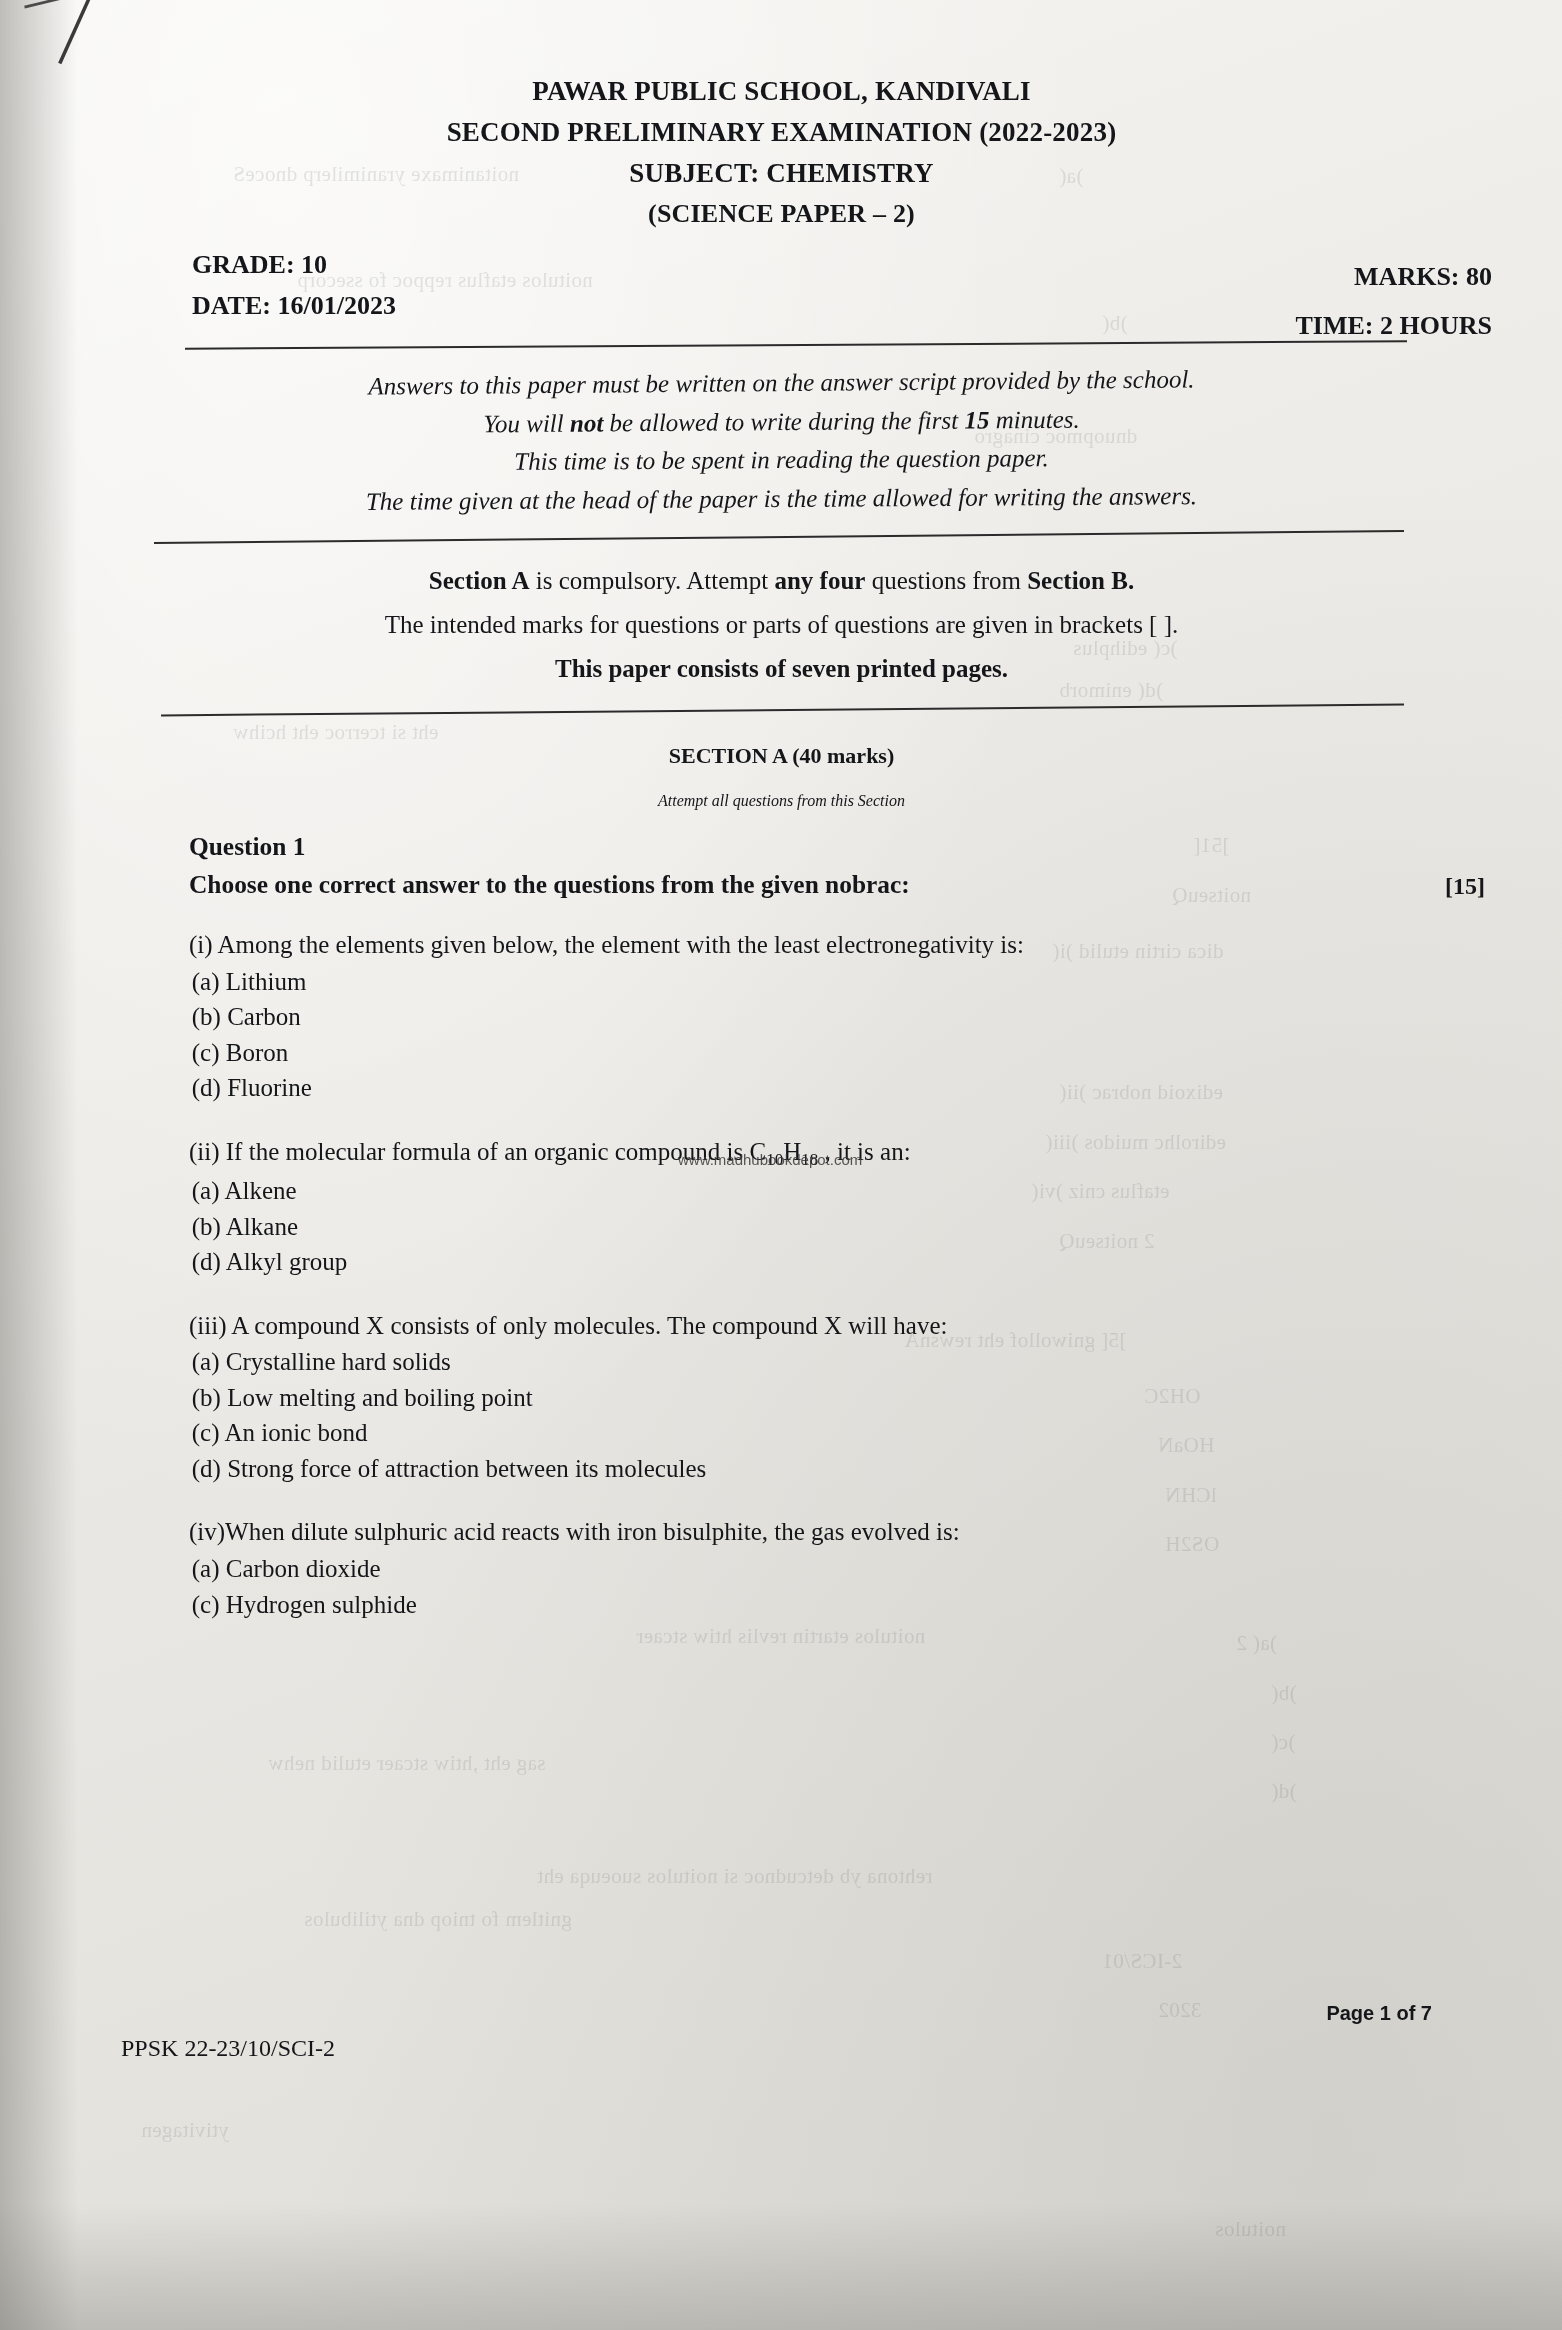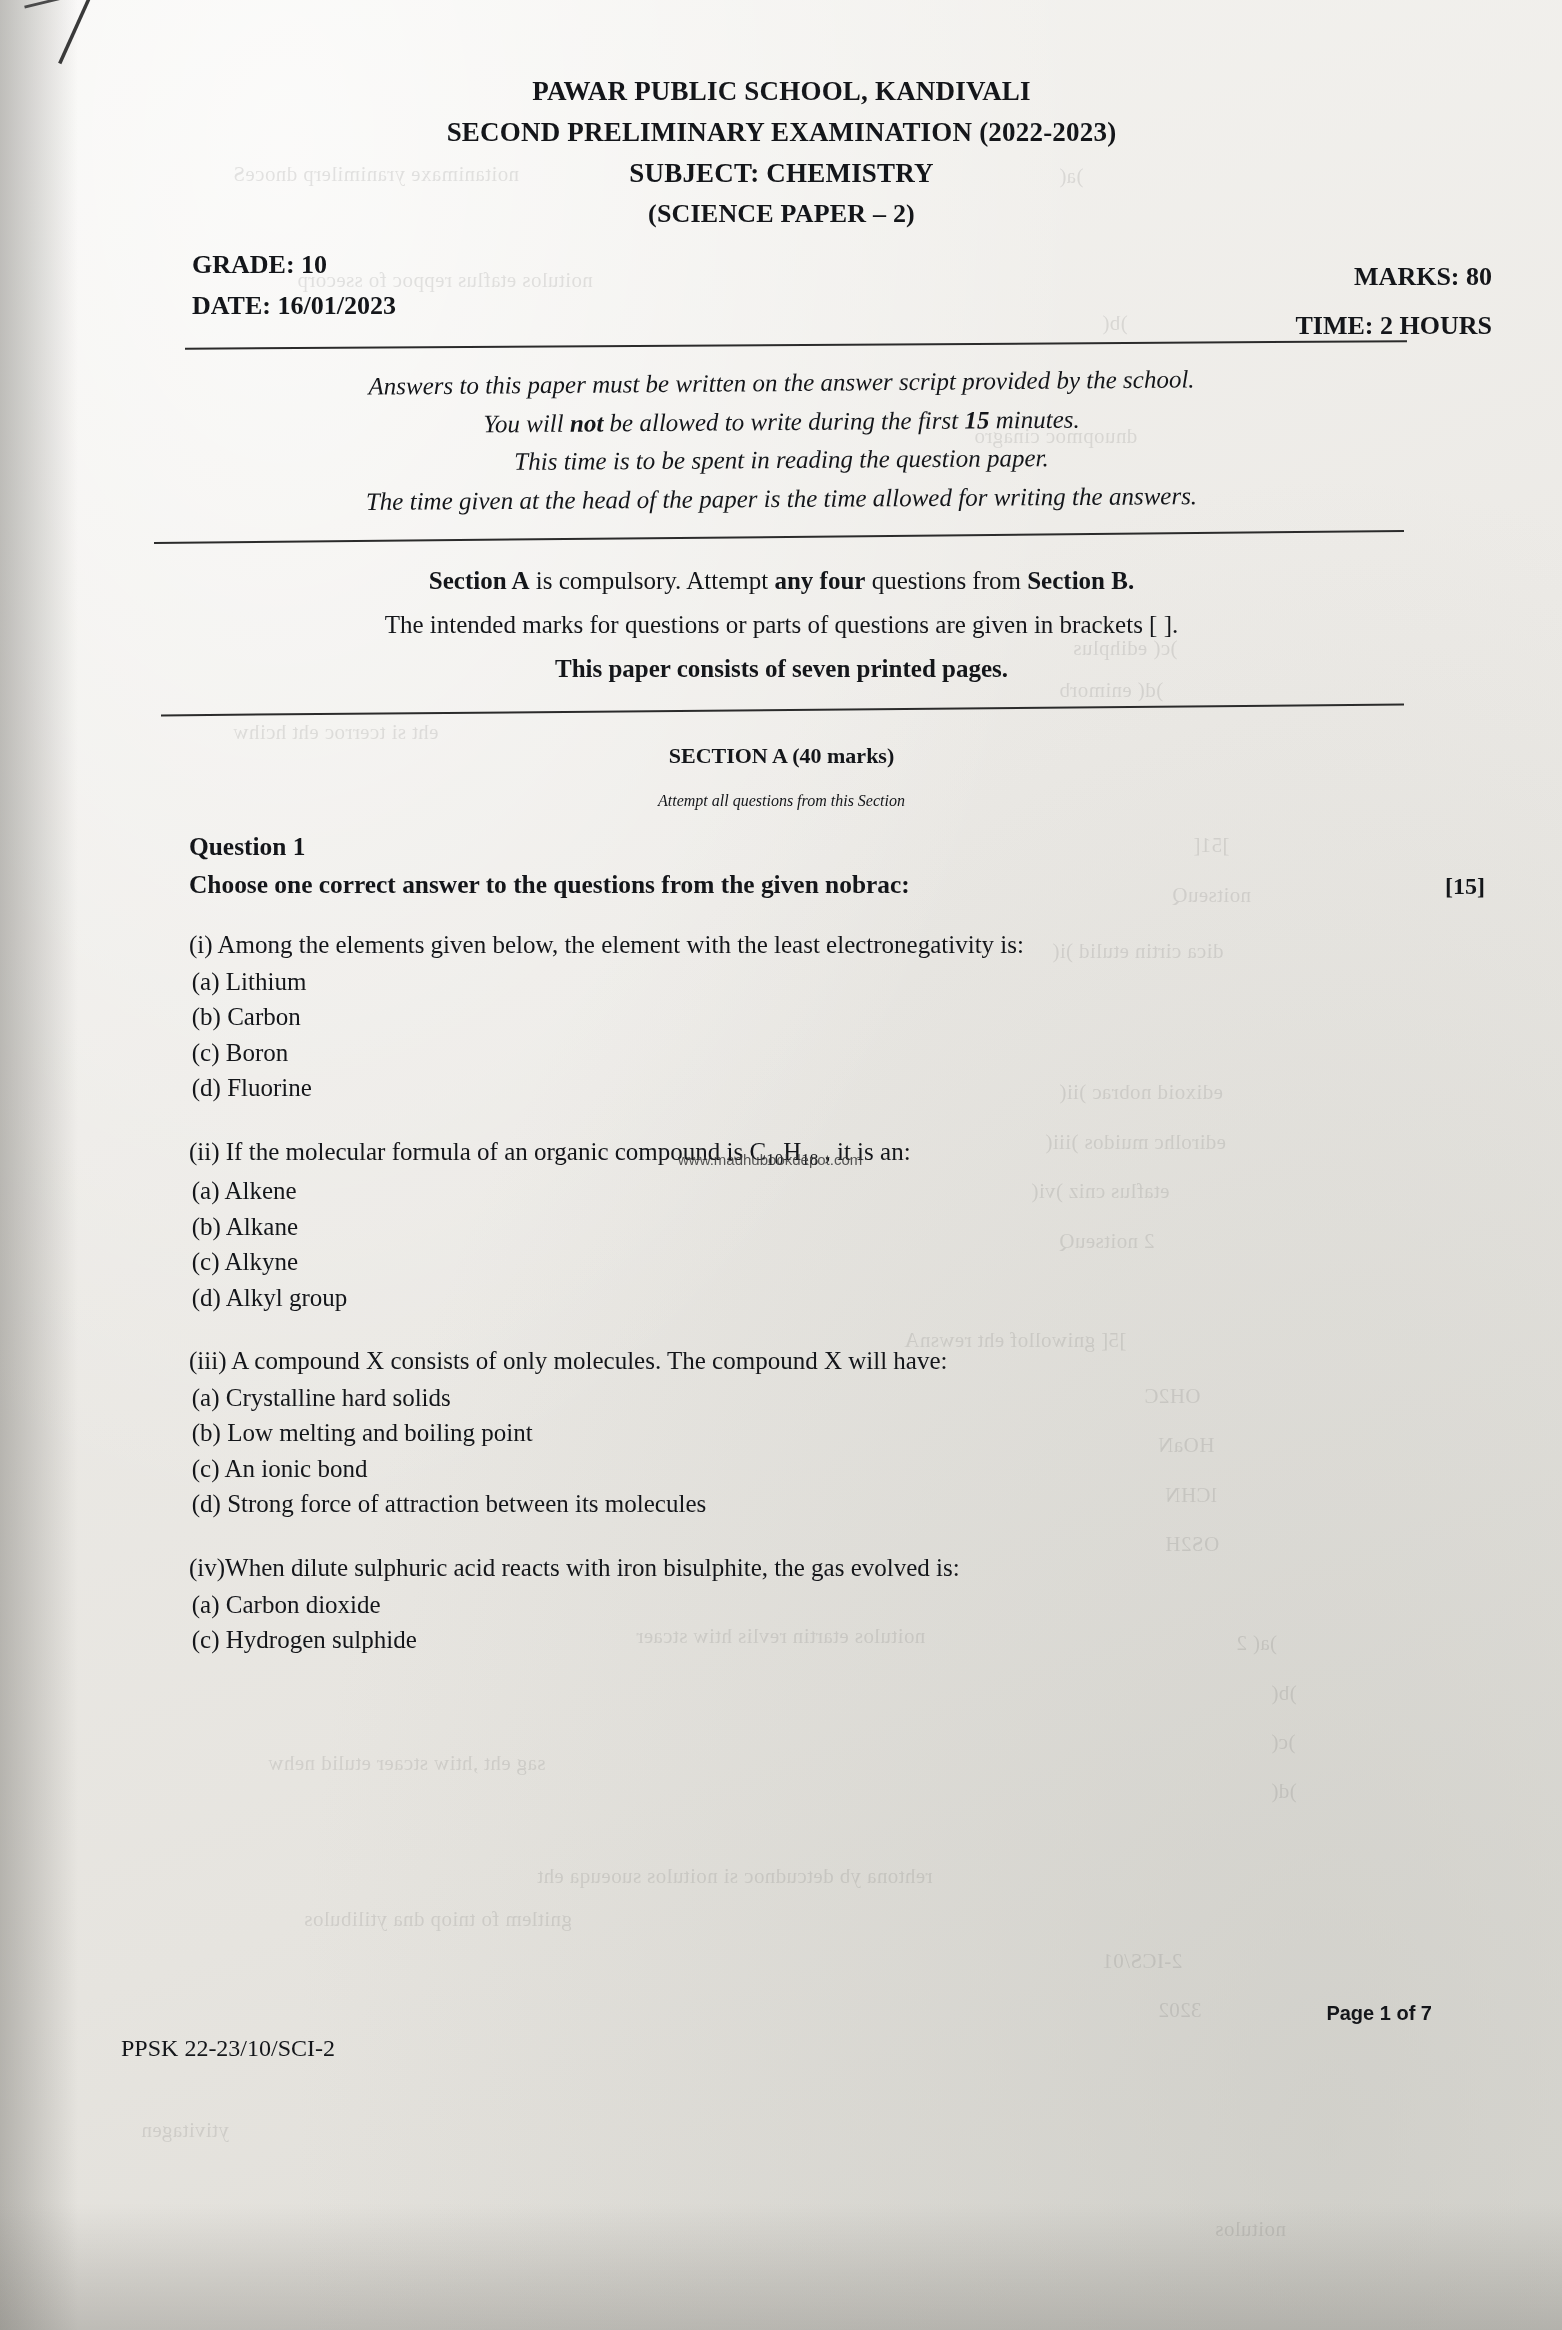--- a/index.html
+++ b/index.html
@@ -291,21 +291,20 @@
         <div class="opt">(c) Boron</div>
         <div class="opt">(d) Fluorine</div>
       </div>
 
       <div class="mcq">
         <div class="stem">
           <span>(ii) If the molecular formula of an organic compound is C</span><sub>10</sub><span>H</span><sub>18</sub><span> , it is an:</span>
         </div>
         <div class="opt">(a) Alkene</div>
         <div class="opt">(b) Alkane</div>
-        <div class="opt">(c) Alkyne</div>
         <div class="opt">(d) Alkyl group</div>
       </div>
 
       <div class="mcq">
         <div class="stem">(iii) A compound X consists of only molecules. The compound X will have:</div>
         <div class="opt">(a) Crystalline hard solids</div>
         <div class="opt">(b) Low melting and boiling point</div>
         <div class="opt">(c) An ionic bond</div>
         <div class="opt">(d) Strong force of attraction between its molecules</div>
       </div>

